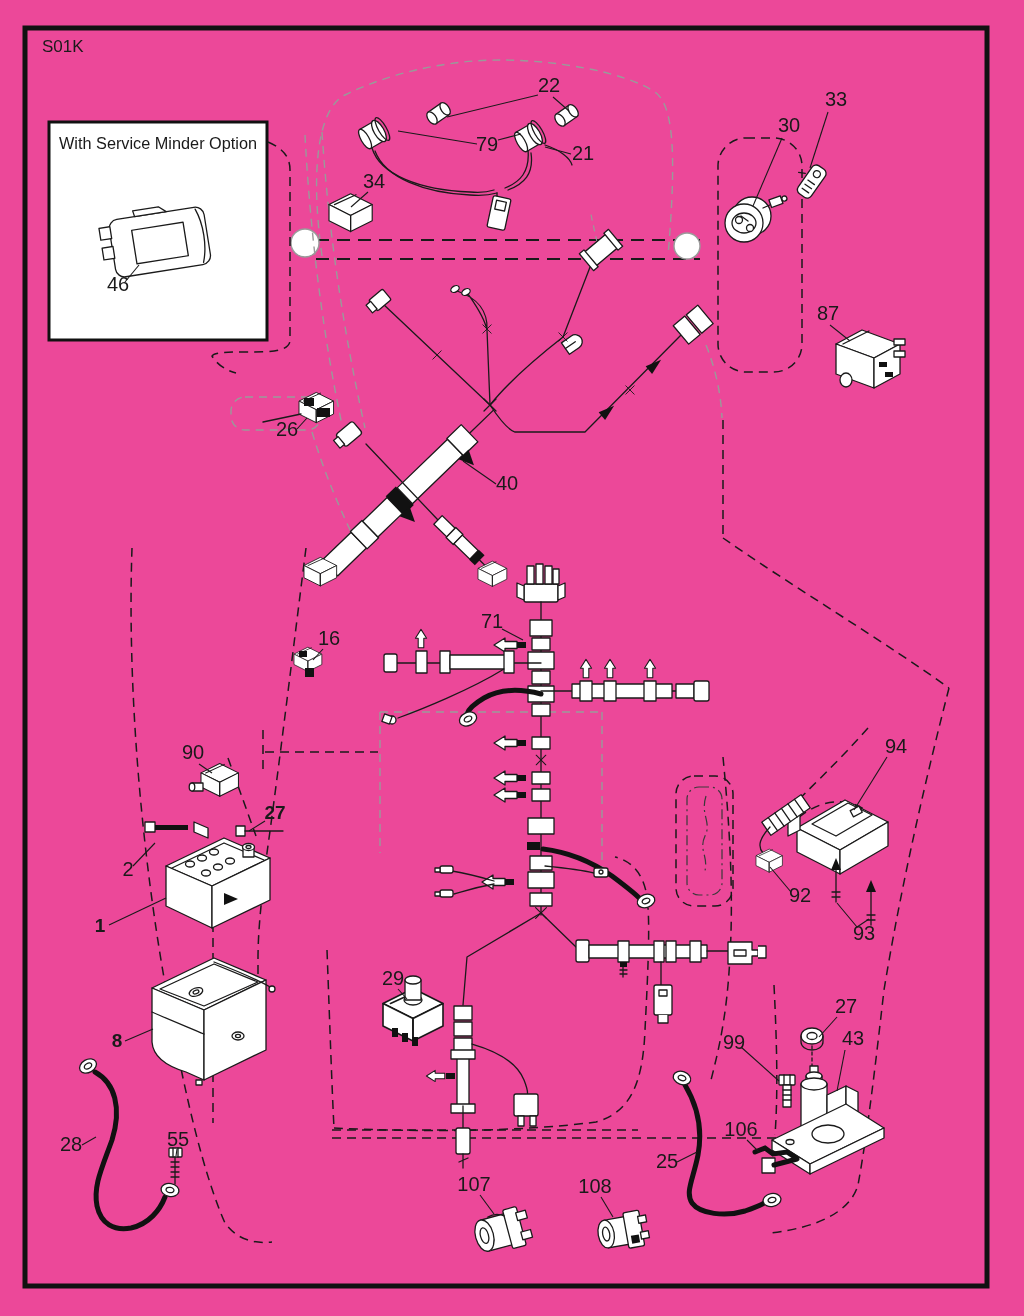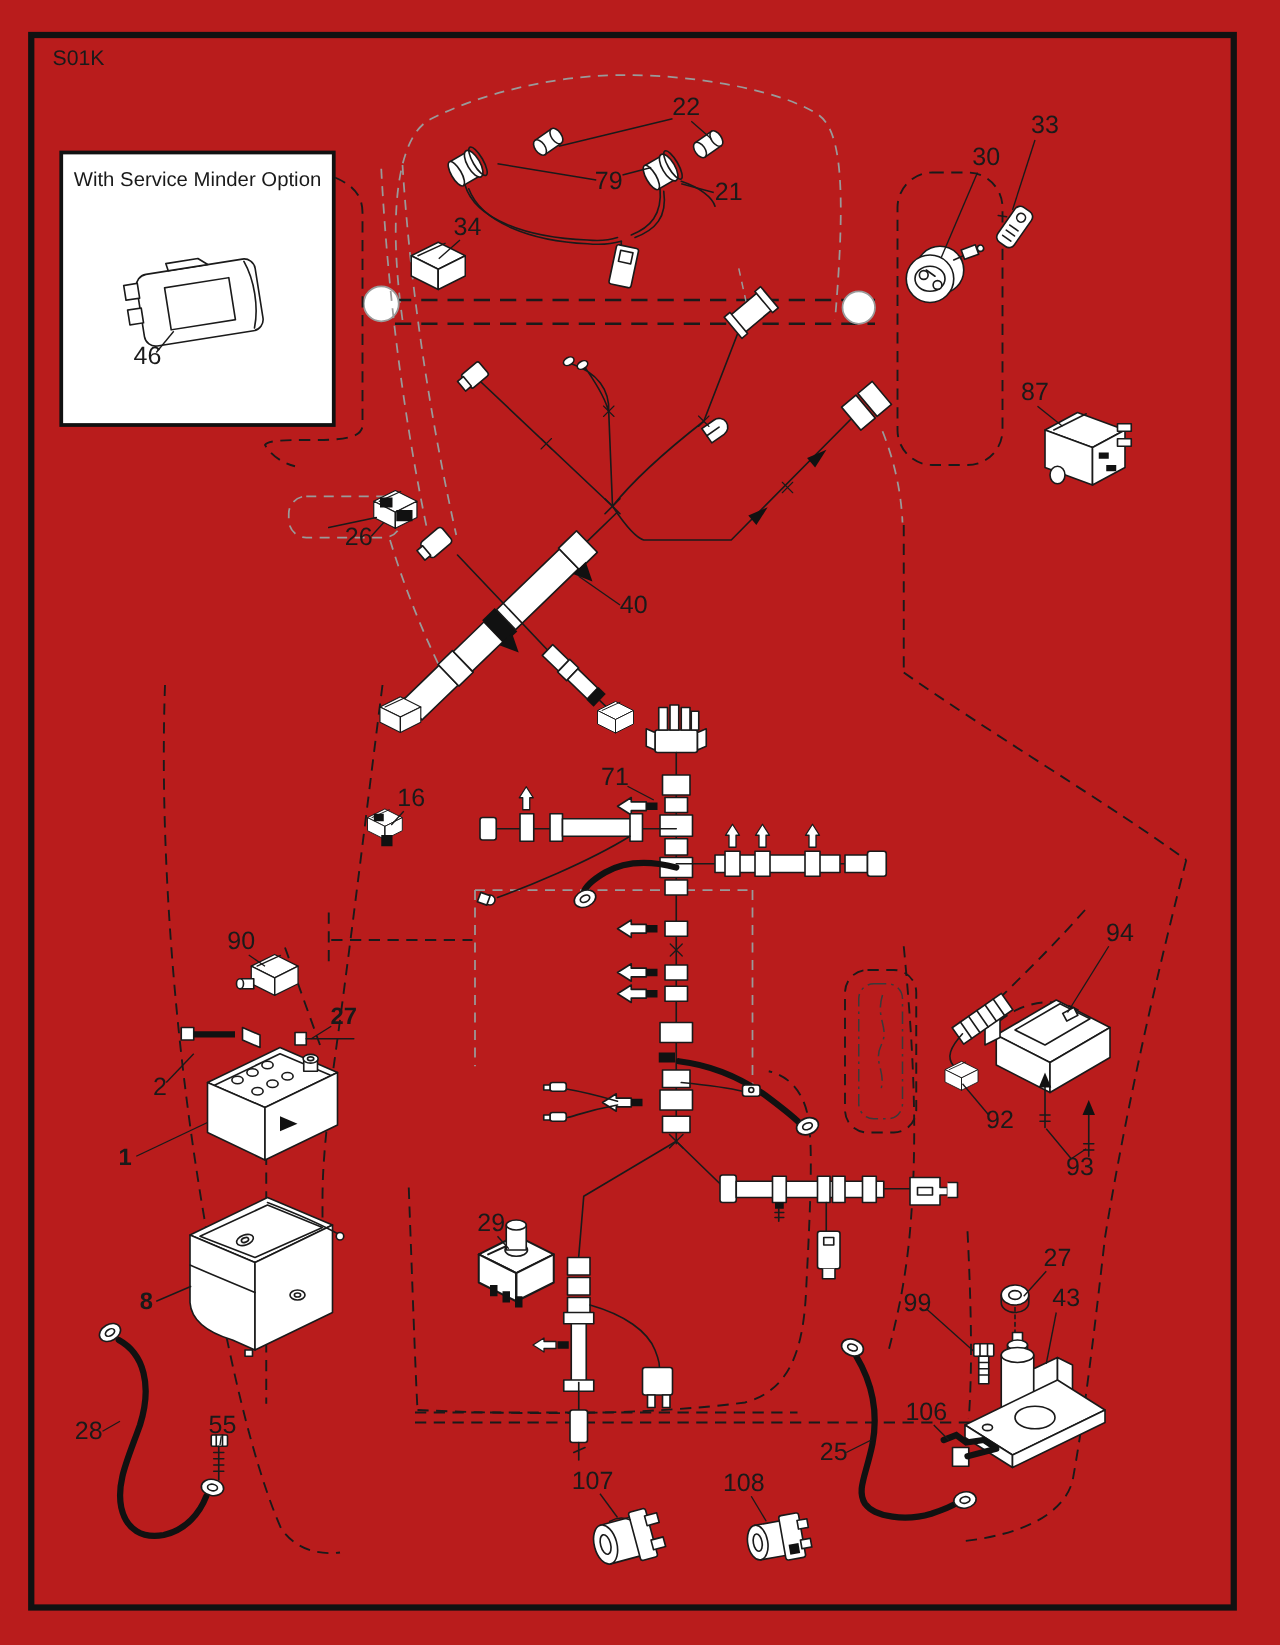--- a/index.html
+++ b/index.html
@@ -1,16 +1,16 @@
 <!DOCTYPE html>
 <html><head>
 <meta charset="utf-8">
 <style>
   html,body{margin:0;padding:0;background:#fff}
-  .page{position:relative;width:1024px;height:1316px;background:#b91c1c;font-family:"Liberation Sans",sans-serif;overflow:hidden}
+  .page{position:relative;width:1024px;height:1316px;background:#ec4899;font-family:"Liberation Sans",sans-serif;overflow:hidden}
   svg{position:absolute;left:0;top:0}
   .ln{fill:none;stroke:#1a1a1a;stroke-width:1.3;stroke-linecap:round;stroke-linejoin:round}
   .fw{fill:#fff;stroke:#1a1a1a;stroke-width:1.3;stroke-linejoin:round}
   .fb{fill:#111;stroke:none}
   .thick{fill:none;stroke:#111;stroke-width:5;stroke-linecap:round}
   .dash{fill:none;stroke:#1a1a1a;stroke-width:1.5;stroke-dasharray:9 6}
   .dashg{fill:none;stroke:#9a9a9a;stroke-width:1.4;stroke-dasharray:8 6}
   .dashdot{fill:none;stroke:#3a3a3a;stroke-width:1.2;stroke-dasharray:10 4 2 4}
   .belt{fill:none;stroke:#1a1a1a;stroke-width:2;stroke-dasharray:13 8}
   .ldr{fill:none;stroke:#1a1a1a;stroke-width:1.1}

